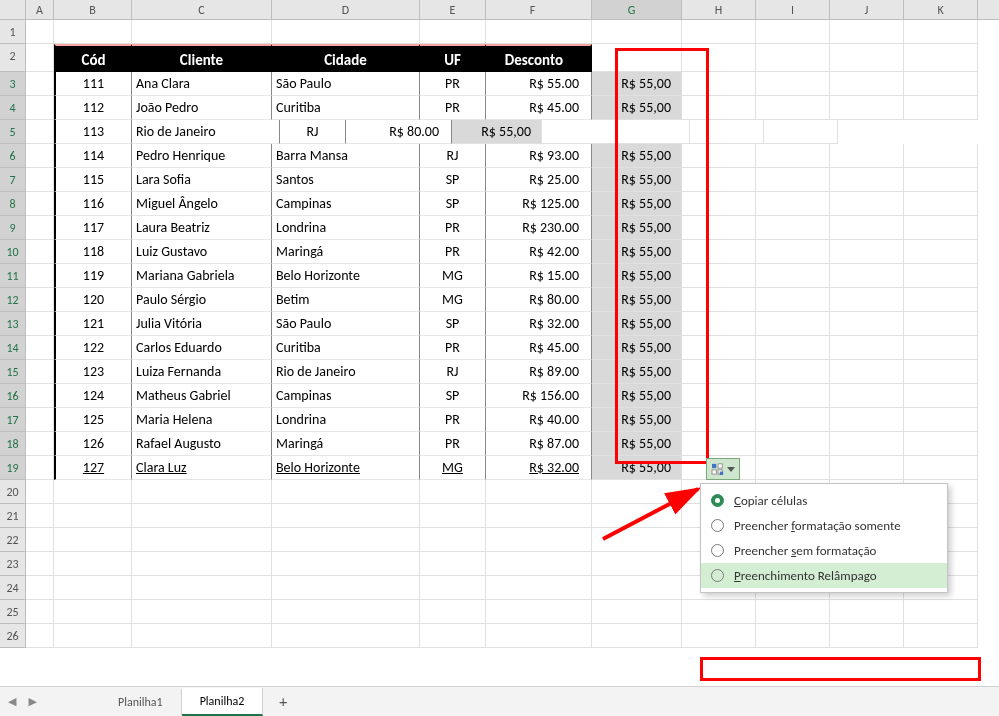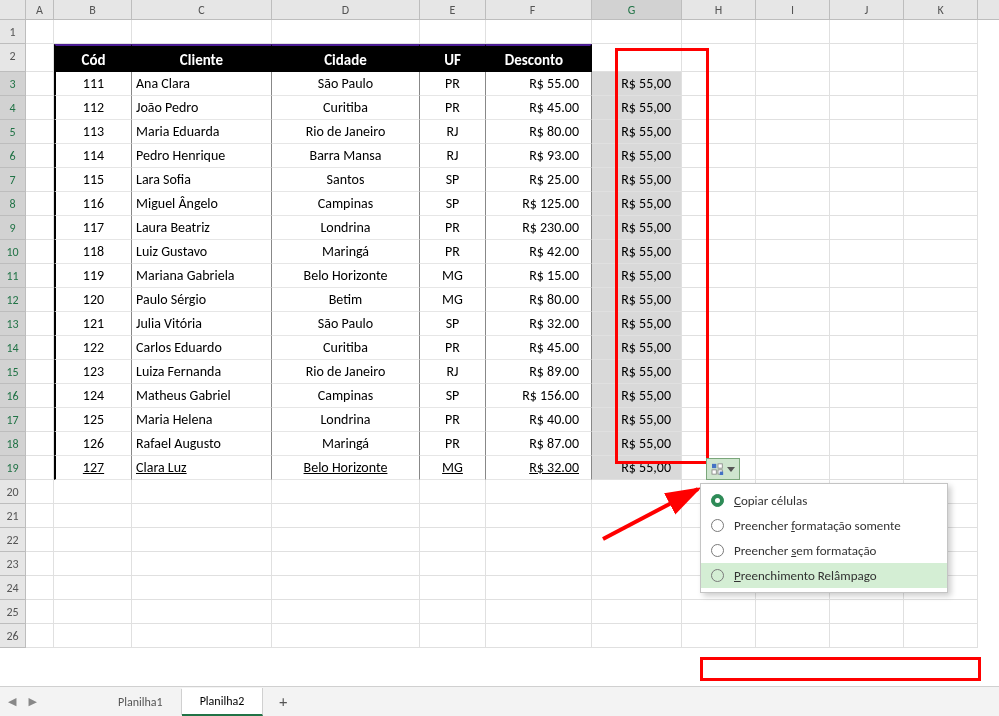--- a/index.html
+++ b/index.html
@@ -63,38 +63,38 @@
   padding: 0 4px;
   line-height: 24px;
   white-space: nowrap;
   overflow: hidden;
   font-size: 14px;
 }
 
 .cA { width: 28px; }
 .cB { width: 78px; text-align: center; }
 .cC { width: 140px; text-align: left; }
-.cD { width: 148px; text-align: center; }
+.cD { width: 148px; text-align: left; }
 .cE { width: 66px; text-align: center; }
 .cF { width: 106px; text-align: right; padding-right: 12px; }
 .cG { width: 90px; text-align: right; padding-right: 10px; }
 .cH { width: 74px; }
 .cI { width: 74px; }
 .cJ { width: 74px; }
 .cK { width: 74px; }
 
 .hdrcell {
   background: #000;
   color: #fff;
   font-weight: bold;
   font-size: 15px;
   text-align: center;
   border-right: 1px solid #000;
   border-bottom: 1px solid #000;
-  border-top: 2px solid #4c1d95;
+  border-top: 2px solid #fca5a5;
 }
 .row2 { height: 28px; }
 .row2 .cell { line-height: 28px; }
 
 .tbl-left { border-left: 2px solid #000; }
 .tbl-right { border-right: 2px solid #000; }
 .tbl-bottom { border-bottom: 2px solid #000; text-decoration: underline; }
 .datacell { border-right: 1px solid #888; border-bottom: 1px solid #e6e6e6; }
 
 .selcell {
@@ -309,21 +309,20 @@
         <div class="cell cG selcell">R$ 55,00</div>
         <div class="cell cH"></div>
         <div class="cell cI"></div>
         <div class="cell cJ"></div>
         <div class="cell cK"></div>
       </div>
       <div class="row">
         <div class="rh selected">5</div>
         <div class="cell cA"></div>
         <div class="cell cB datacell tbl-left">113</div>
-        <div class="cell cC datacell">Maria Eduarda</div>
         <div class="cell cD datacell">Rio de Janeiro</div>
         <div class="cell cE datacell">RJ</div>
         <div class="cell cF datacell tbl-right">R$ 80.00</div>
         <div class="cell cG selcell">R$ 55,00</div>
         <div class="cell cH"></div>
         <div class="cell cI"></div>
         <div class="cell cJ"></div>
         <div class="cell cK"></div>
       </div>
       <div class="row">

